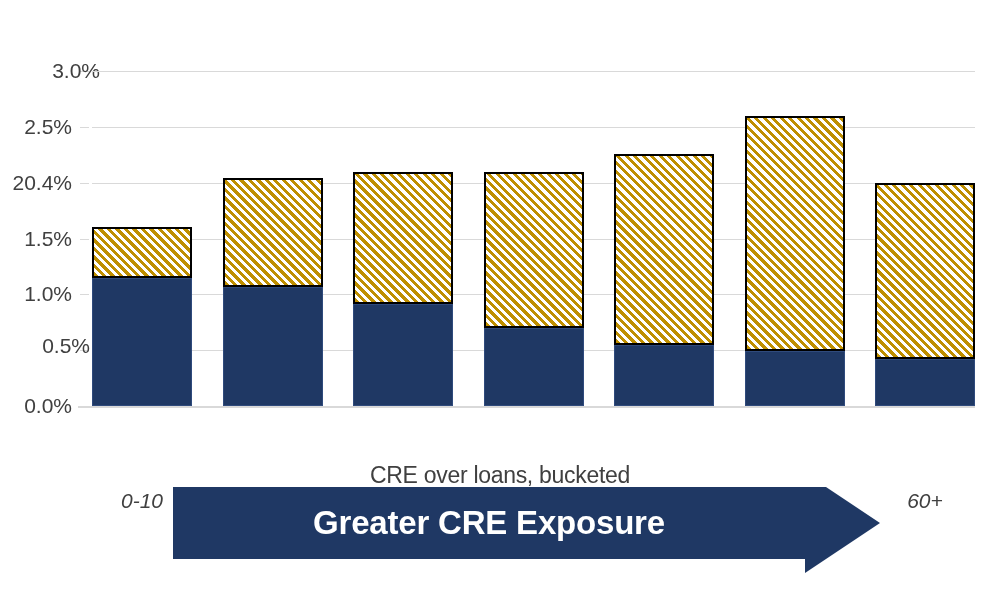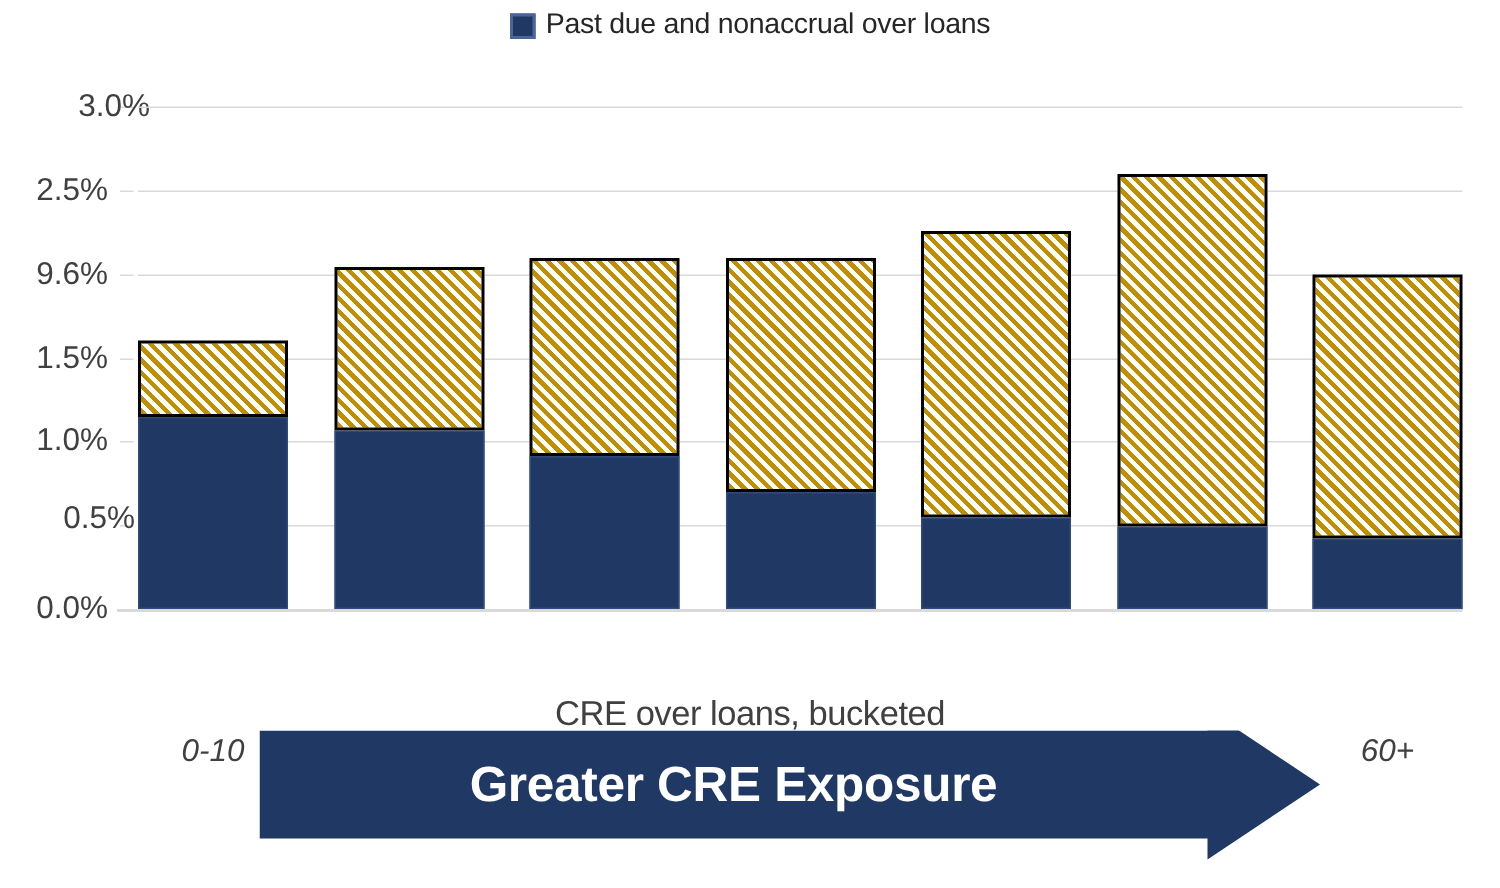--- a/index.html
+++ b/index.html
@@ -128,37 +128,33 @@
     font-size:33px;
     font-weight:bold;
     letter-spacing:-0.2px;
     pointer-events:none;
   }
 </style>
 </head>
 <body>
 
 <div id="legend">
-  <div class="legend-item">
-    <span class="legend-swatch blue"></span>
-    <span class="legend-label">Past due and nonaccrual over loans</span>
-  </div>
 </div>
 
 <div id="y-axis">
     <div class="ytickmark" style="top: 406px;"></div>
     <div class="ytick" style="top: 406px;">0.0%</div>
     <div class="ytickmark" style="top: 350.167px;"></div>
     <div class="ytick" style="top: 346px; padding-left: 18px;">0.5%</div>
     <div class="ytickmark" style="top: 294.333px;"></div>
     <div class="ytick" style="top: 294.333px;">1.0%</div>
     <div class="ytickmark" style="top: 238.5px;"></div>
     <div class="ytick" style="top: 238.5px;">1.5%</div>
     <div class="ytickmark" style="top: 182.667px;"></div>
-    <div class="ytick" style="top: 182.667px;">9.6%</div>
+    <div class="ytick" style="top: 182.667px;">20.4%</div>
     <div class="ytickmark" style="top: 126.833px;"></div>
     <div class="ytick" style="top: 126.833px;">2.5%</div>
     <div class="ytickmark" style="top: 71px;"></div>
     <div class="ytick" style="top: 71px; margin-left: 28px;">3.0%</div>
   </div>
 
 <div id="plot">
     <div class="gridline" style="top: 335px;"></div>
     <div class="gridline" style="top: 279.167px;"></div>
     <div class="gridline" style="top: 223.333px;"></div>

